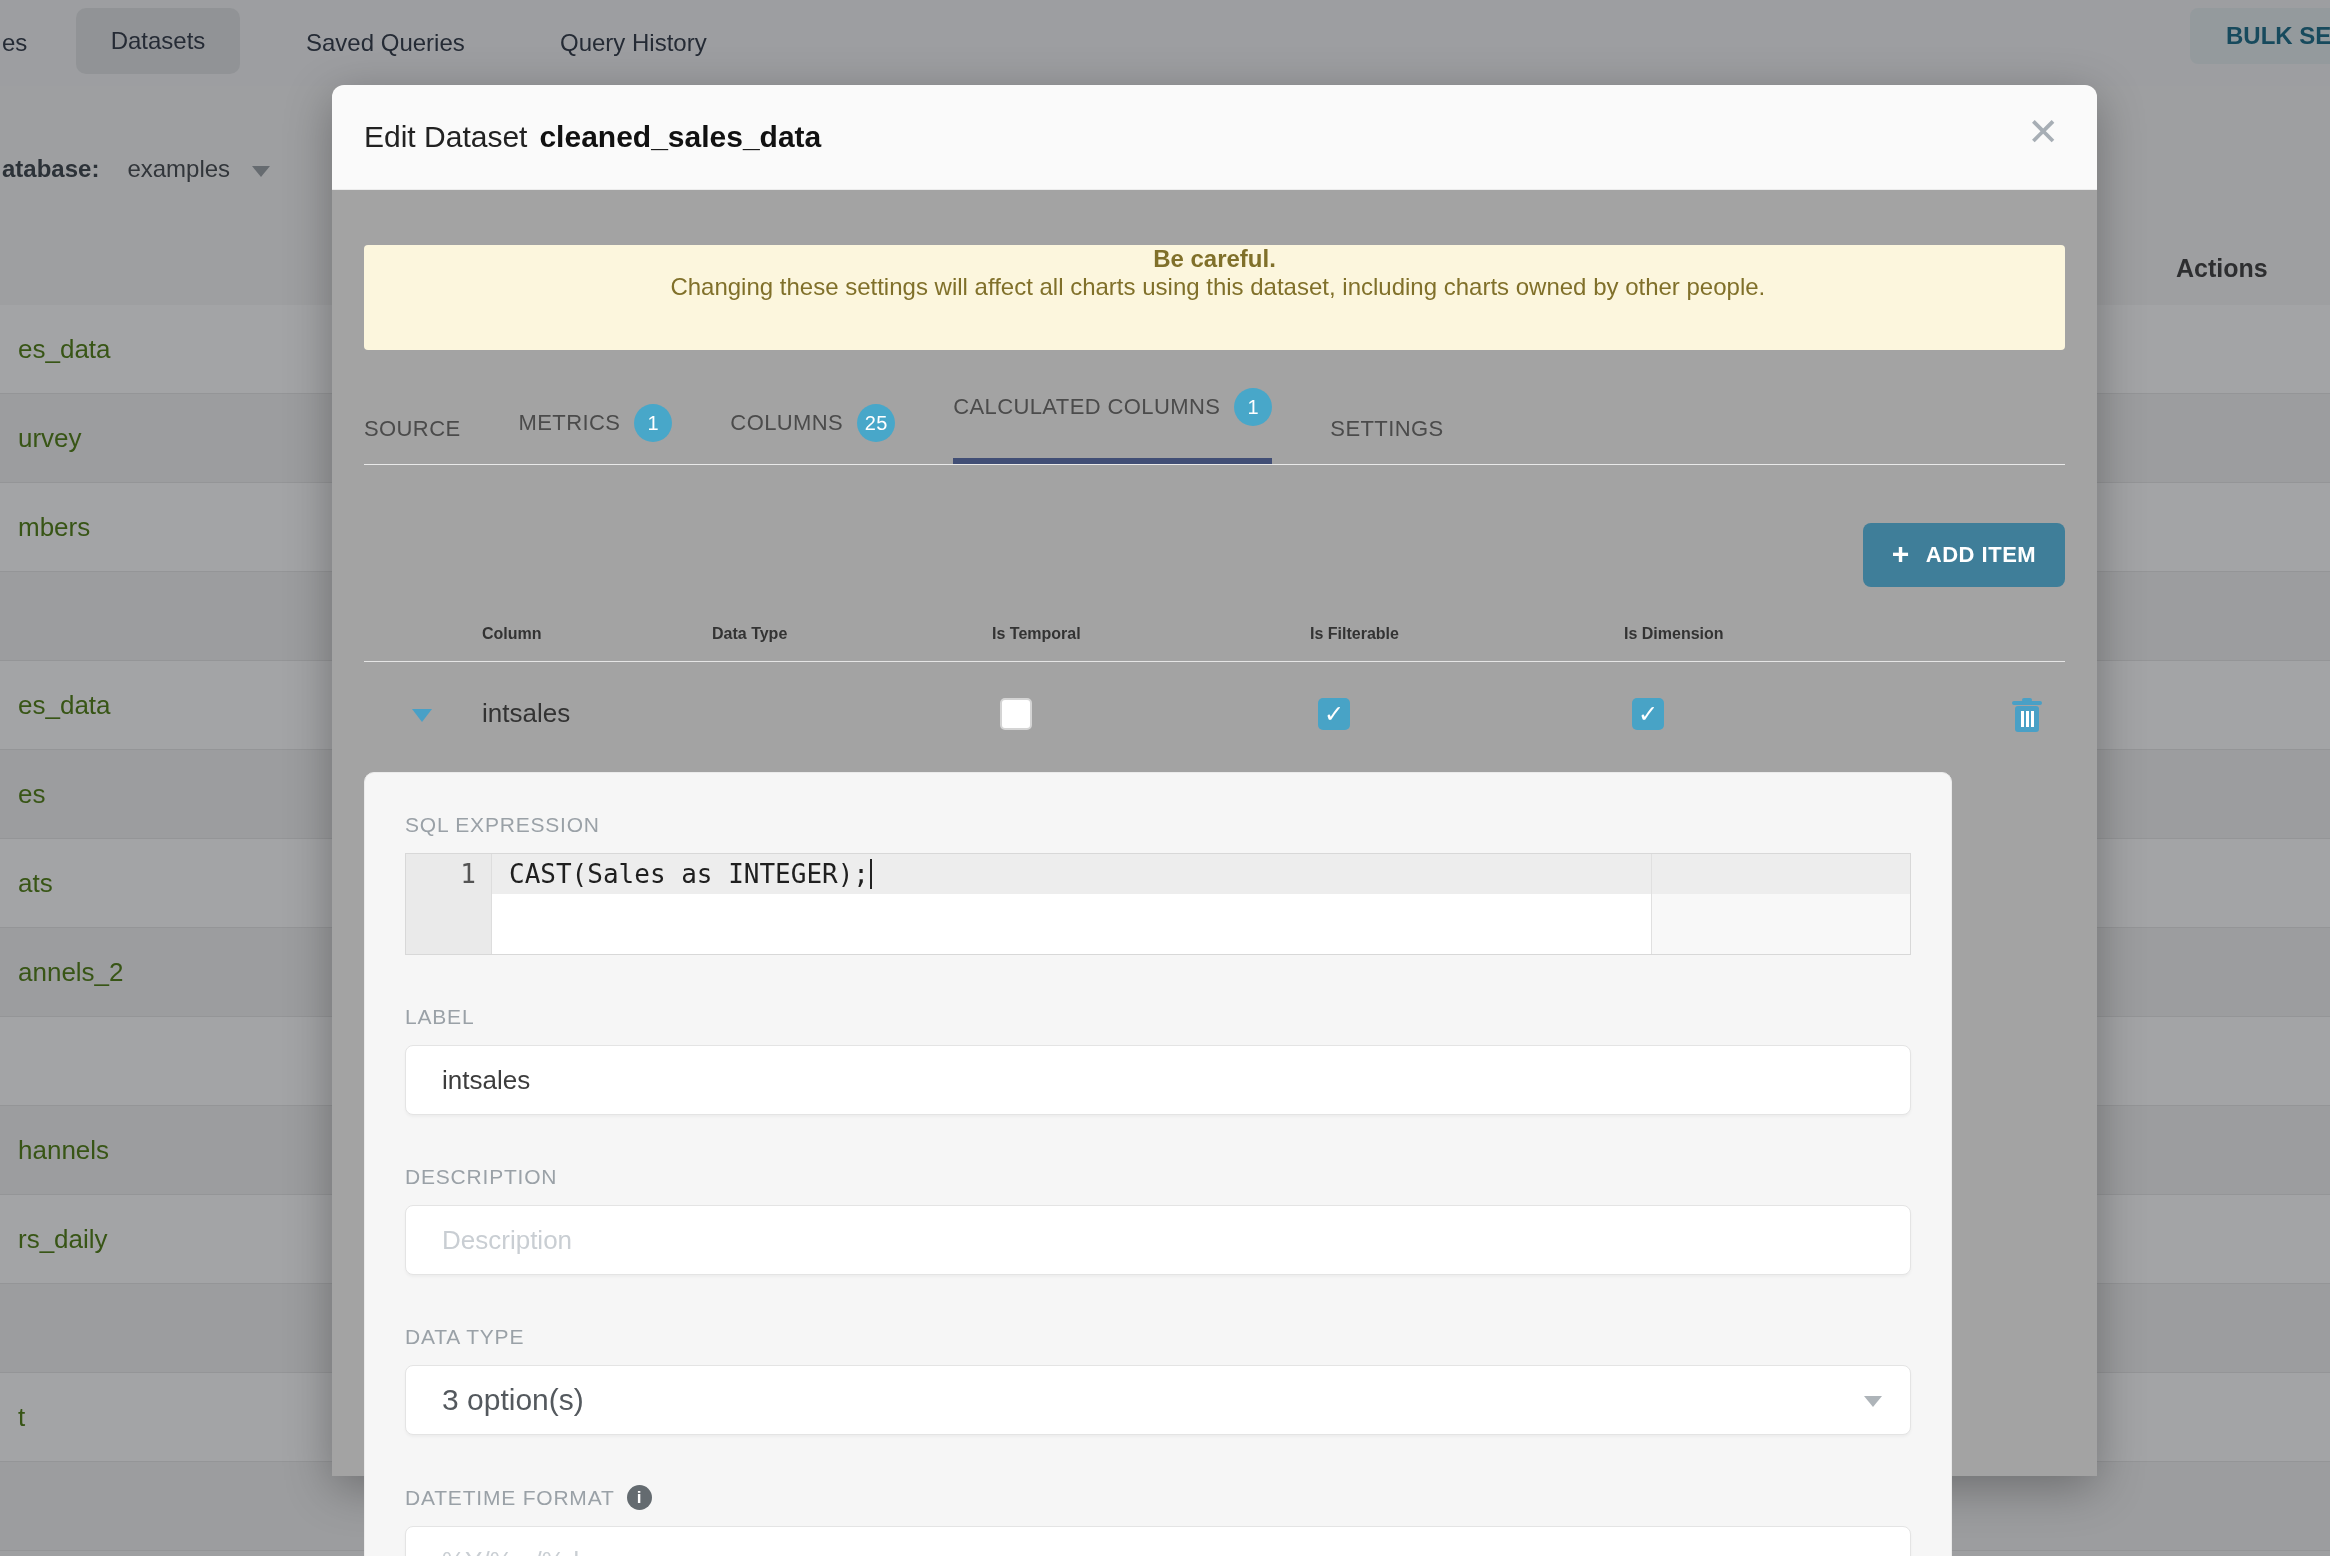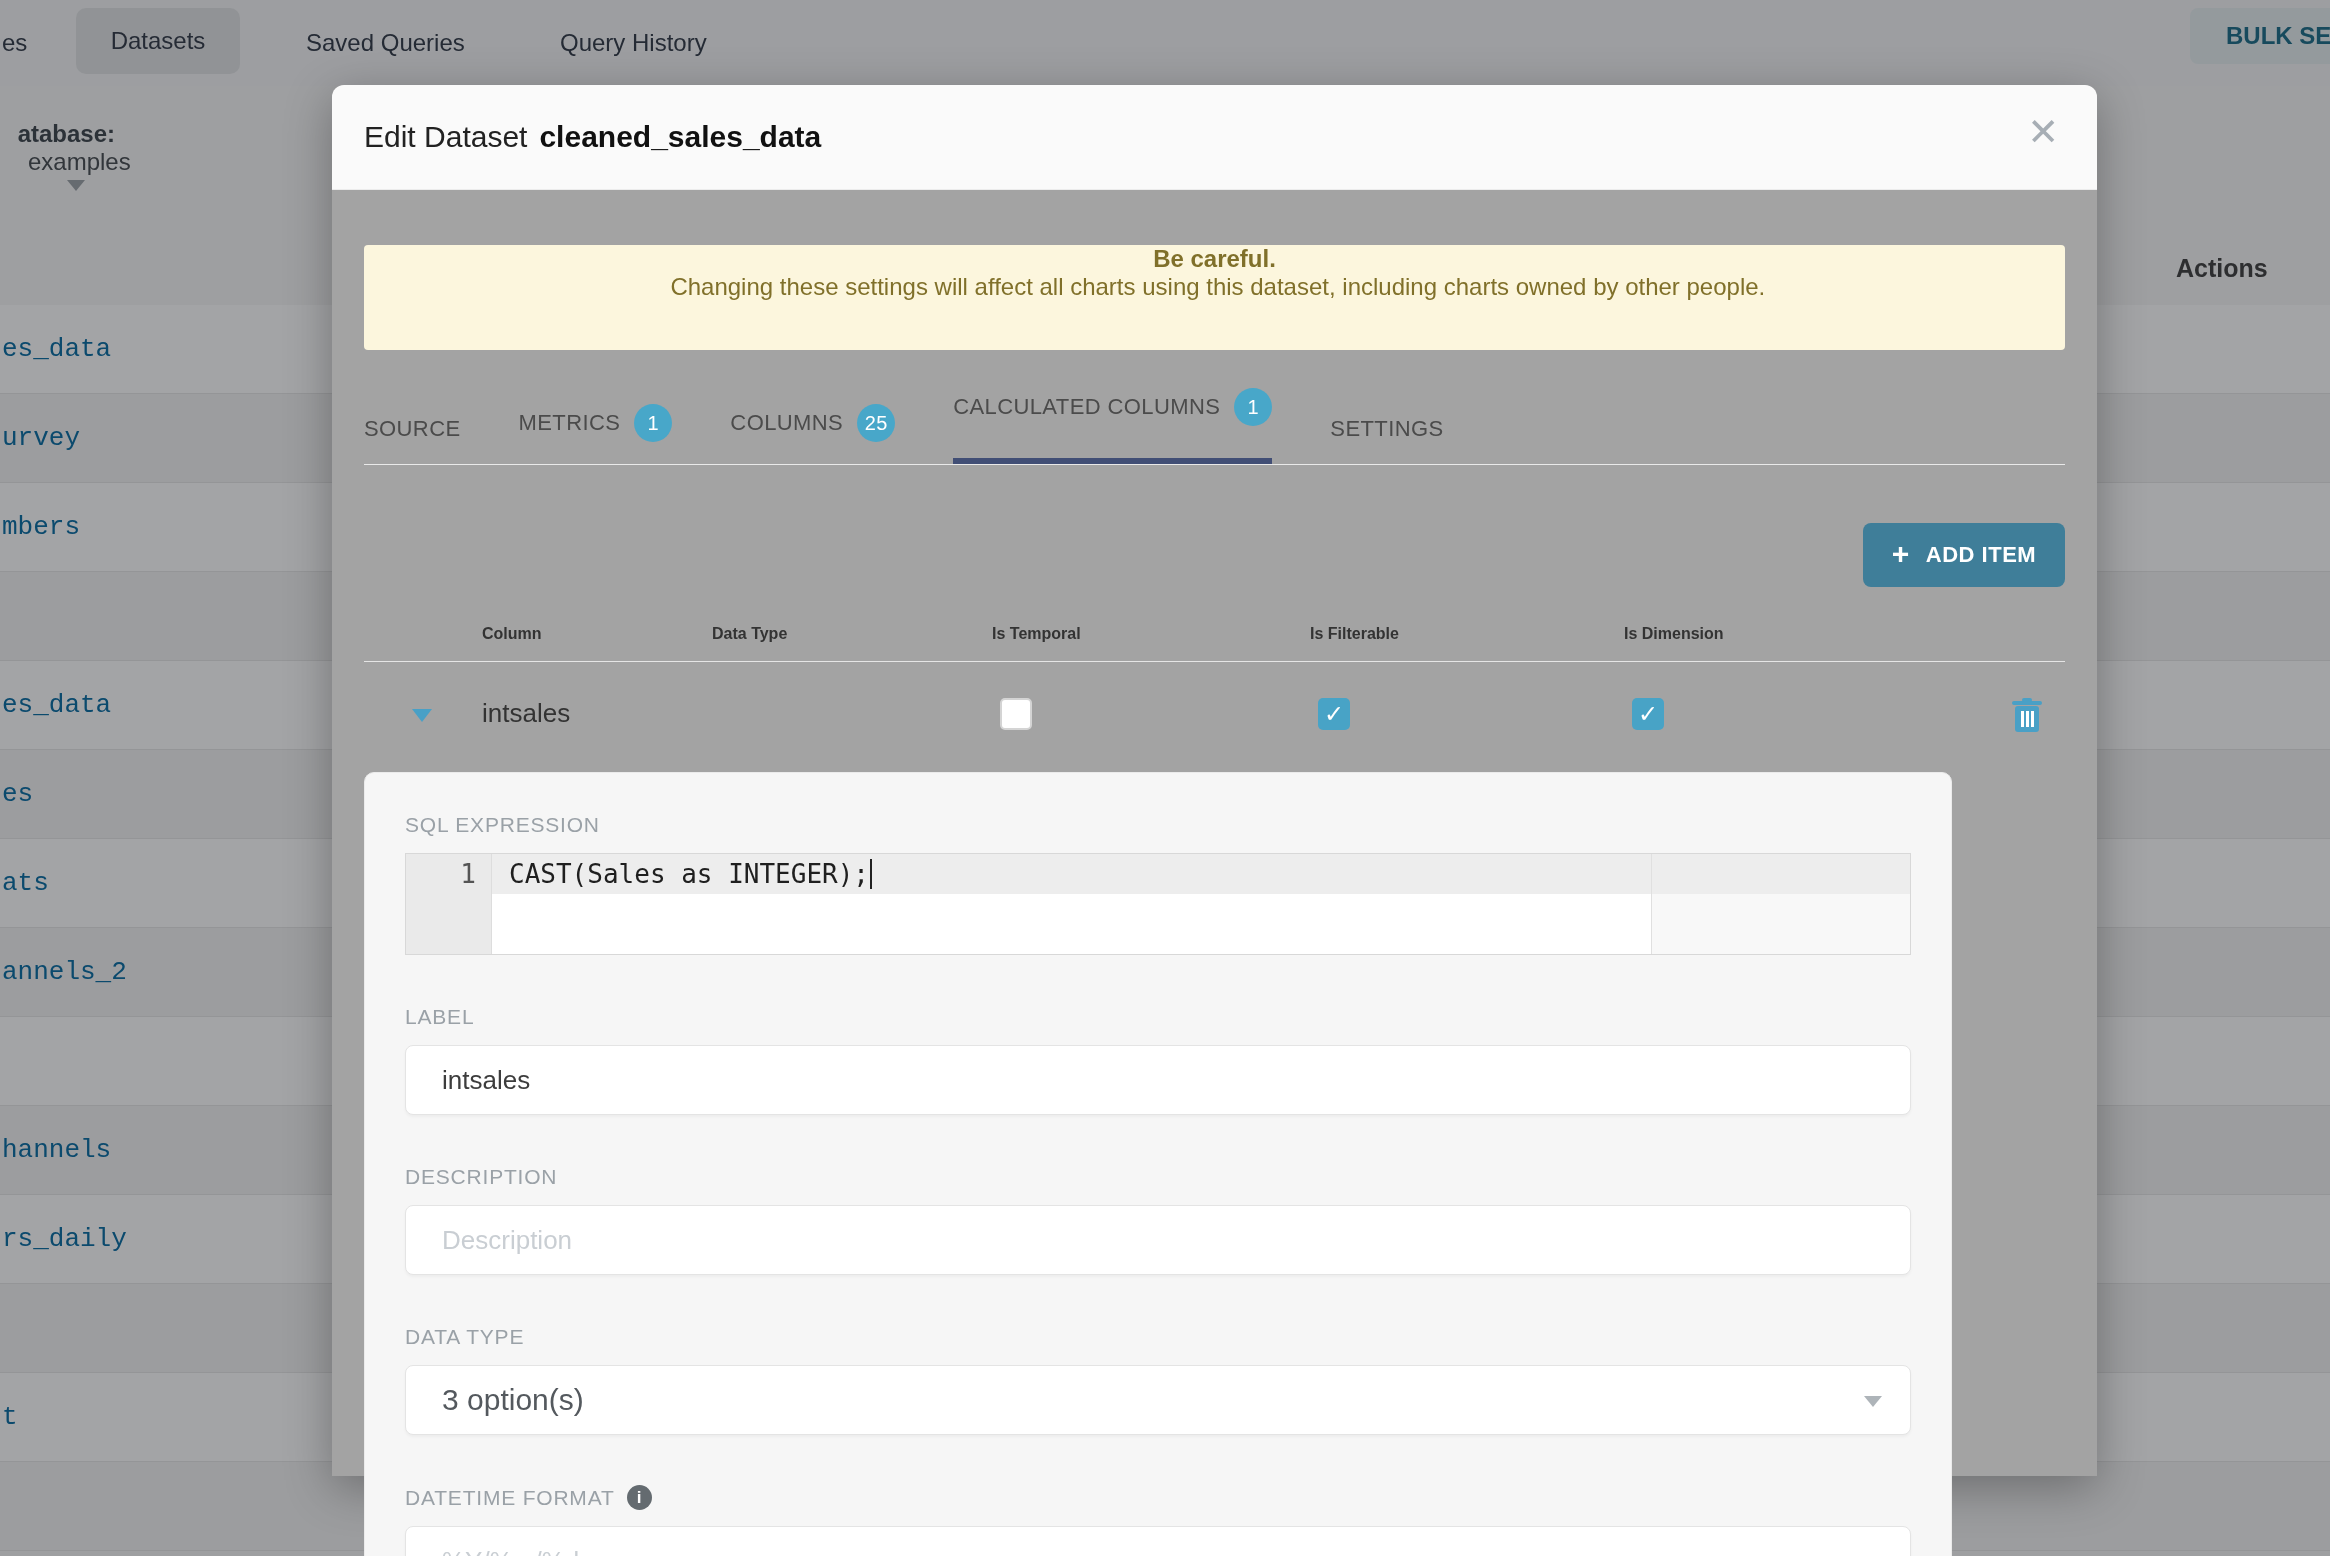--- a/index.html
+++ b/index.html
@@ -13,32 +13,32 @@
     font-size:24px;color:#2e3644;}
   .nav-partial{left:2px;}
   .nav-chip{position:absolute;left:76px;top:8px;width:164px;height:66px;border-radius:10px;
     background:#e2e3e5;display:flex;align-items:center;justify-content:center;
     font-size:24px;color:#2e3644;}
   .nav-saved{left:306px;}
   .nav-history{left:560px;}
   .bulk-btn{position:absolute;left:2190px;top:8px;width:240px;height:56px;border-radius:8px;
     background:#e7eef1;color:#176a85;font-size:24px;font-weight:bold;
     display:flex;align-items:center;padding-left:36px;white-space:nowrap;}
-  .db-row{position:absolute;left:0;top:120px;height:60px;display:flex;align-items:center;flex-direction:column;}
+  .db-row{position:absolute;left:0;top:139px;height:60px;display:flex;align-items:center;}
   .db-label{font-size:24px;font-weight:bold;color:#3a4149;margin-left:2px;}
   .db-value{font-size:24px;color:#43484d;margin-left:28px;}
   .caret-down{width:0;height:0;border-left:9px solid transparent;border-right:9px solid transparent;
     border-top:11px solid #9aa0a5;margin-left:22px;margin-top:4px;}
   .actions-header{position:absolute;left:2176px;top:254px;font-size:25px;font-weight:bold;color:#3b3b3b;}
   .rows{position:absolute;left:0;top:305px;width:2330px;}
   .bg-row{width:2330px;height:89px;border-bottom:1px solid #e7e7e7;box-sizing:border-box;
     display:flex;align-items:center;}
   .bg-row:nth-child(even){background:#f3f3f3;}
   .bg-row:nth-child(odd){background:#ffffff;}
-  .bg-link{font-size:26px;color:#0369a1;margin-left:2px;font-family:Liberation Mono, monospace;}
+  .bg-link{font-size:26px;color:#4d7c0f;margin-left:18px;}
 
   .dim{position:absolute;inset:0;background:rgba(25,28,32,0.40);}
 
   
   .modal{position:absolute;left:332px;top:85px;width:1765px;height:1391px;background:#a3a3a3;
     border-radius:12px 12px 0 0;box-shadow:0 12px 48px rgba(0,0,0,0.3);}
   .modal-header{position:relative;height:105px;background:#fafafa;border-bottom:1px solid #ececec;
     border-radius:12px 12px 0 0;display:flex;align-items:center;padding:0 32px;box-sizing:border-box;}
   .title-prefix{font-size:30px;color:#222;margin-right:12px;}
   .title-name{font-size:30px;color:#111;font-weight:bold;}

